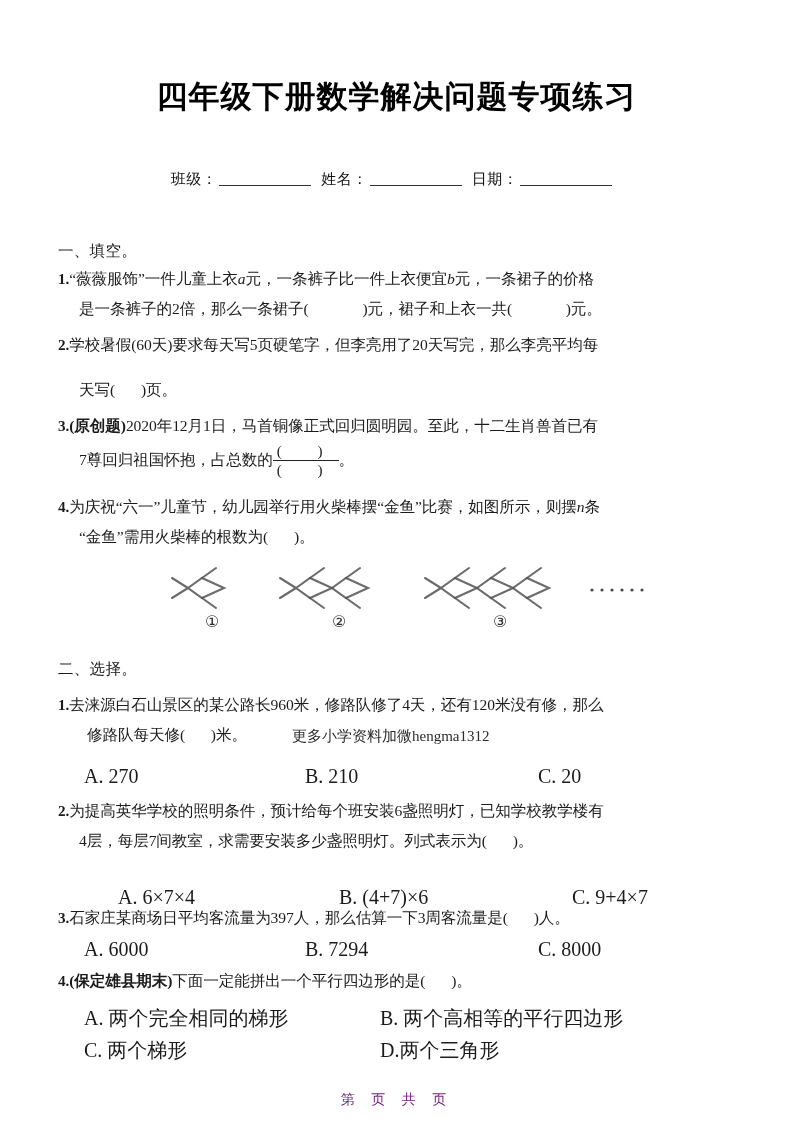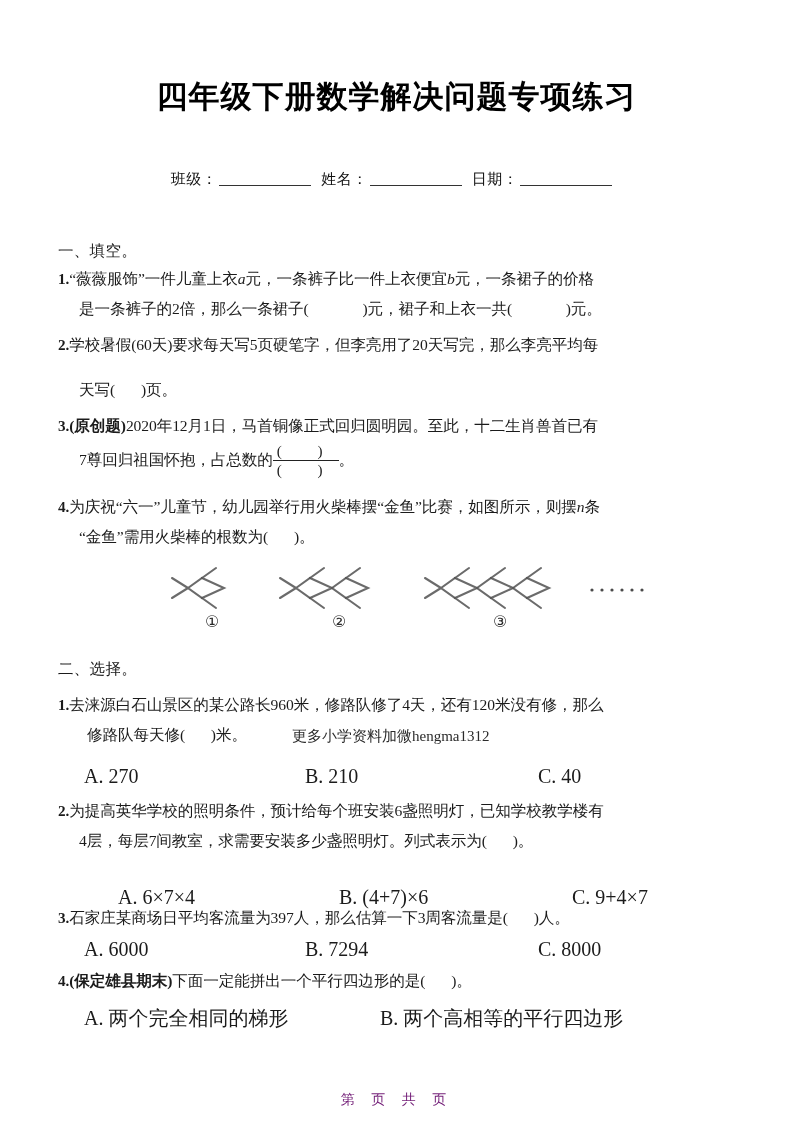--- a/index.html
+++ b/index.html
@@ -310,21 +310,21 @@
     <span class="qnum">1.</span><span>去涞源白石山景区的某公路长960米，修路队修了4天，还有120米没有修，那么</span>
   </div>
   <div class="qline" style="left:79px; top:727px;margin-left:8px;">
     <span>修路队每天修(</span><span class="blank">&nbsp;&nbsp;</span><span>)米。</span>
   </div>
   <div class="watermark">更多小学资料加微hengma1312</div>
 
   <div class="optrow" style="top:765px;">
     <span class="opt opt-a">A. 270</span>
     <span class="opt opt-b">B. 210</span>
-    <span class="opt opt-c">C. 40</span>
+    <span class="opt opt-c">C. 20</span>
   </div>
 
   <div class="qline" style="left:58px; top:803px;">
     <span class="qnum">2.</span><span>为提高英华学校的照明条件，预计给每个班安装6盏照明灯，已知学校教学楼有</span>
   </div>
   <div class="qline" style="left:79px; top:833px;">
     <span>4层，每层7间教室，求需要安装多少盏照明灯。列式表示为(</span><span class="blank">&nbsp;&nbsp;</span><span>)。</span>
   </div>
   <div class="optrow" style="top:886px;margin-left:34px;">
     <span class="opt opt-a">A. 6×7×4</span>
@@ -341,16 +341,20 @@
     <span class="opt opt-c">C. 8000</span>
   </div>
 
   <div class="qline" style="left:58px; top:973px;">
     <span class="qnum">4.</span><span class="bd">(保定雄县期末)</span><span>下面一定能拼出一个平行四边形的是(</span><span class="blank">&nbsp;&nbsp;</span><span>)。</span>
   </div>
   <div class="optrow" style="top:1005px;padding-left:32px;">
     <span class="opt opt2-a">A. 两个完全相同的梯形</span>
     <span class="opt opt2-b">B. 两个高相等的平行四边形</span>
   </div>
+  <div class="optrow" style="top:1037px;">
+    <span class="opt opt2-a">C. 两个梯形</span>
+    <span class="opt opt2-b">D.两个三角形</span>
+  </div>
 
   <div class="footer">第 页 共 页</div>
 
 </div>
 
 </body></html>

